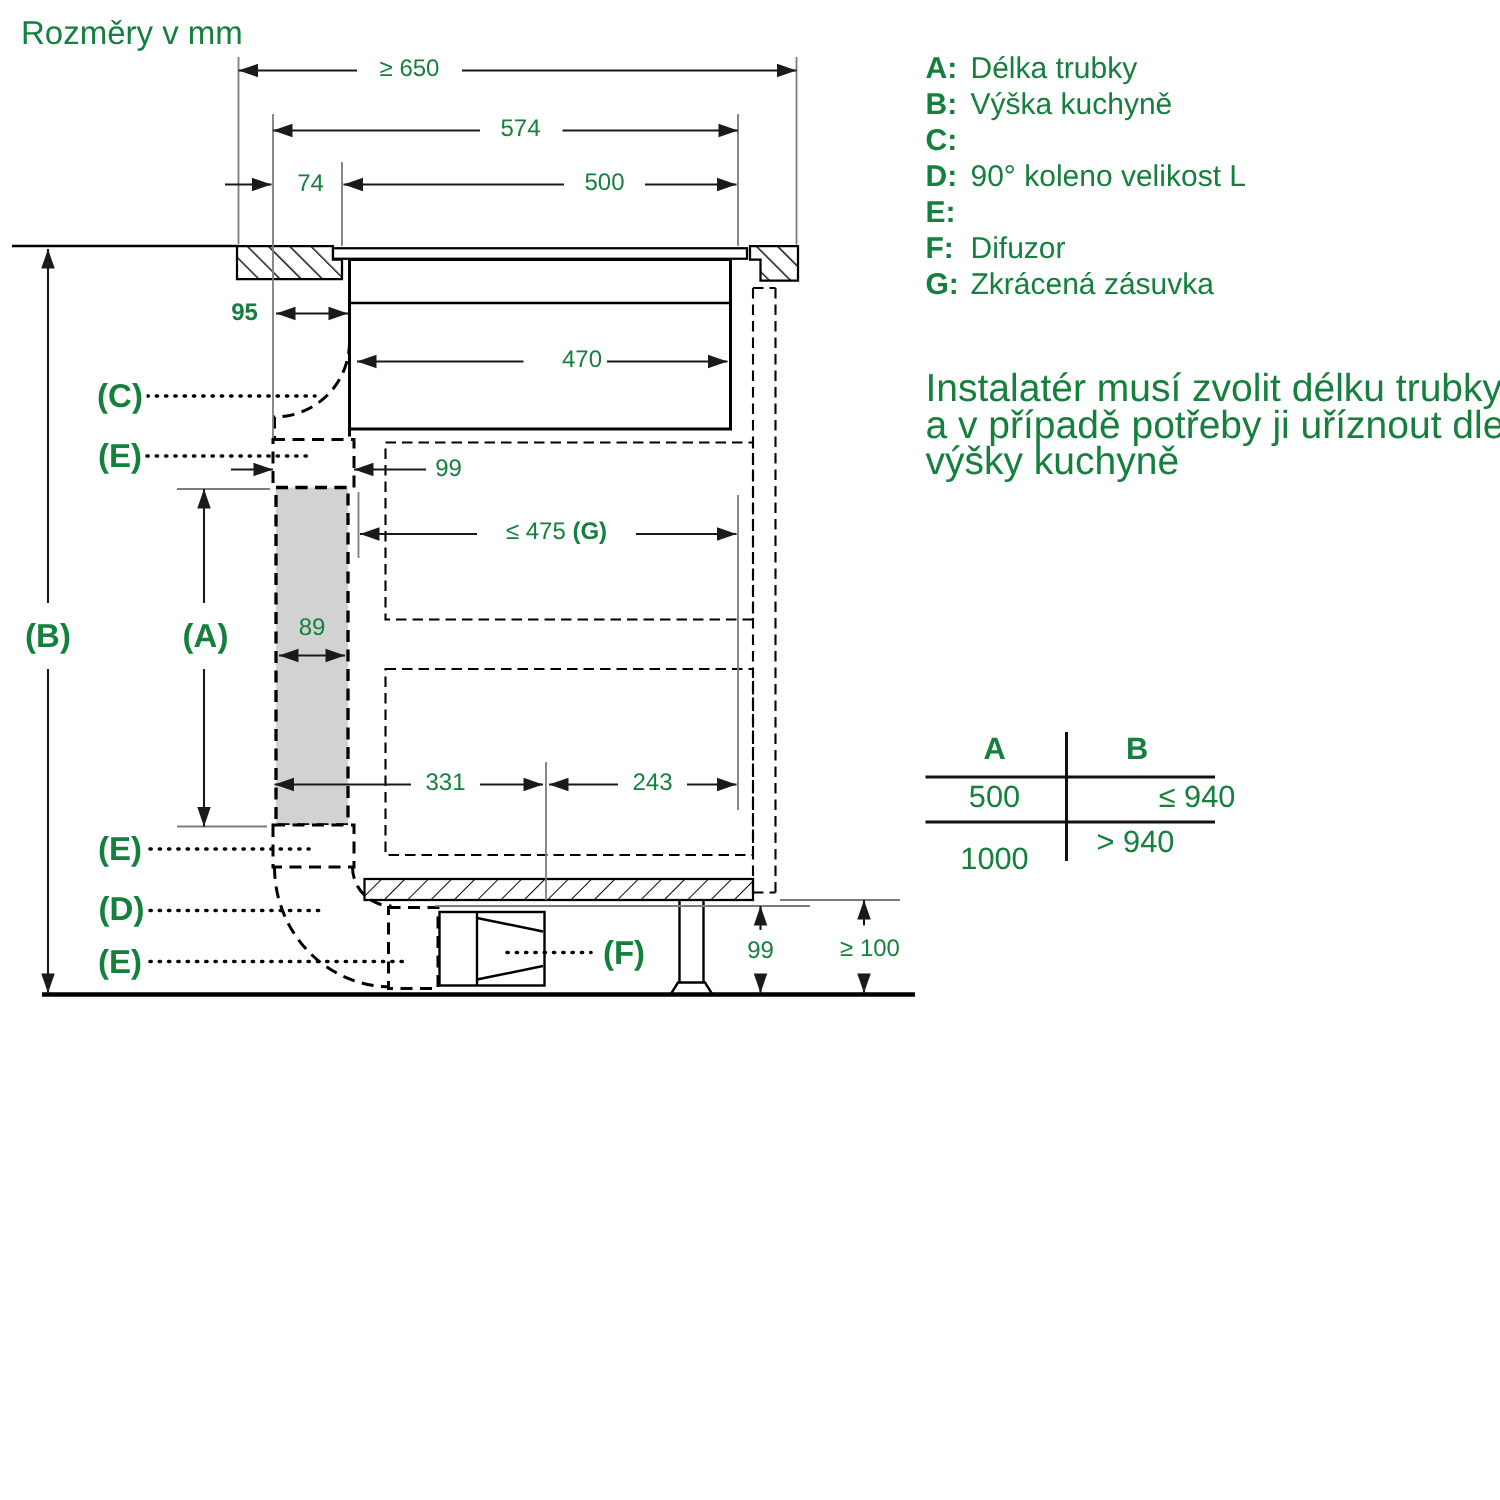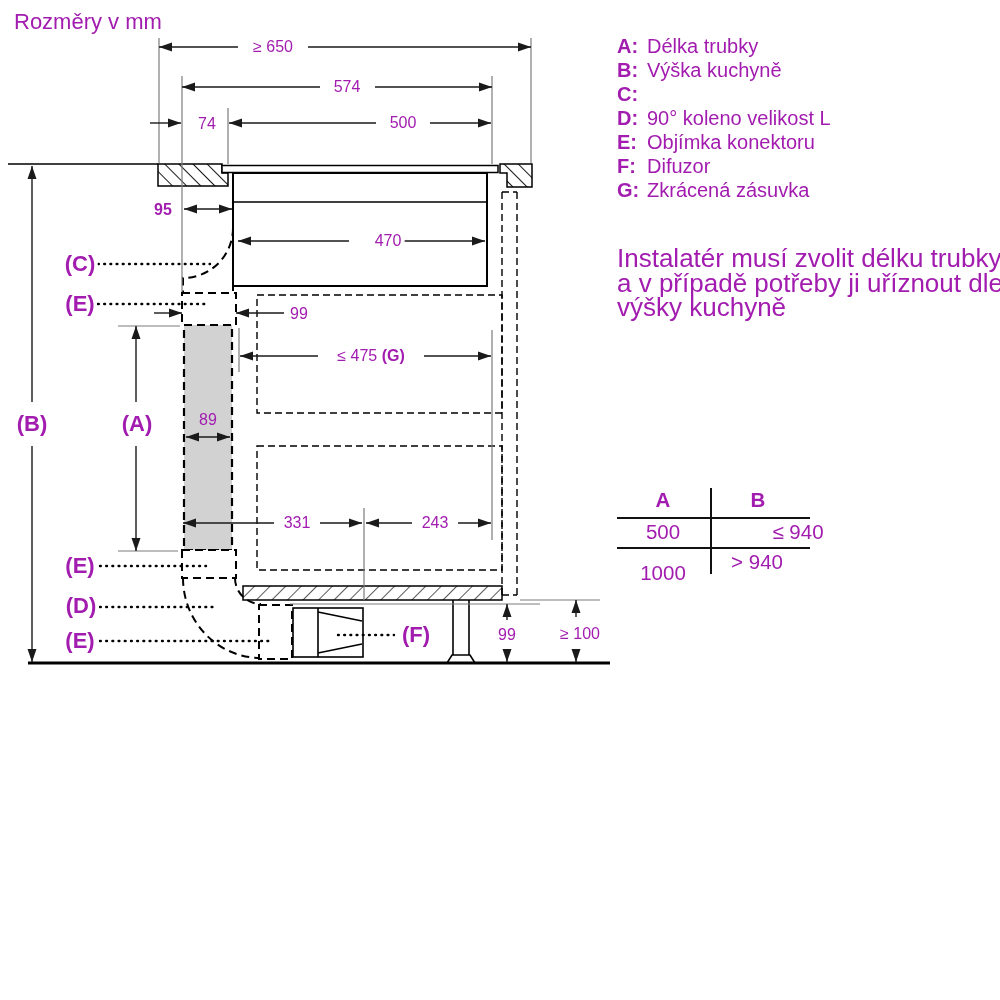--- a/index.html
+++ b/index.html
@@ -1,17 +1,17 @@
 <!DOCTYPE html>
 <html><head>
 <meta charset="utf-8">
 <style>
   html,body{margin:0;padding:0;background:#fff;}
   #page{position:relative;width:1000px;height:1000px;background:#fff;overflow:hidden;
-        font-family:"Liberation Sans", sans-serif;color:#a21caf;}
+        font-family:"Liberation Sans", sans-serif;color:#15803d;}
   #diagram-svg{position:absolute;left:0;top:0;}
   .abs{position:absolute;white-space:nowrap;}
   .ctr{transform:translate(-50%,-50%);}
   .dim{font-size:16px;background:#fff;padding:0 3px;line-height:1.05;}
   .dim.nobg{background:transparent;}
   .part{font-size:22px;font-weight:700;background:#fff;padding:0 2px;line-height:1.05;}
   .title{font-size:22px;}
   .legend{left:617px;top:34px;font-size:20px;line-height:24px;}
   .legend-row{display:flex;}
   .legend-key{font-weight:700;width:30px;flex:0 0 30px;}
@@ -211,21 +211,20 @@
       </div>
     <div class="legend-row">
         <span class="legend-key">C:</span>
       </div>
     <div class="legend-row">
         <span class="legend-key">D:</span>
         <span>90° koleno velikost L</span>
       </div>
     <div class="legend-row">
         <span class="legend-key">E:</span>
-        <span>Objímka konektoru</span>
       </div>
     <div class="legend-row">
         <span class="legend-key">F:</span>
         <span>Difuzor</span>
       </div>
     <div class="legend-row">
         <span class="legend-key">G:</span>
         <span>Zkrácená zásuvka</span>
       </div>
   </div>

